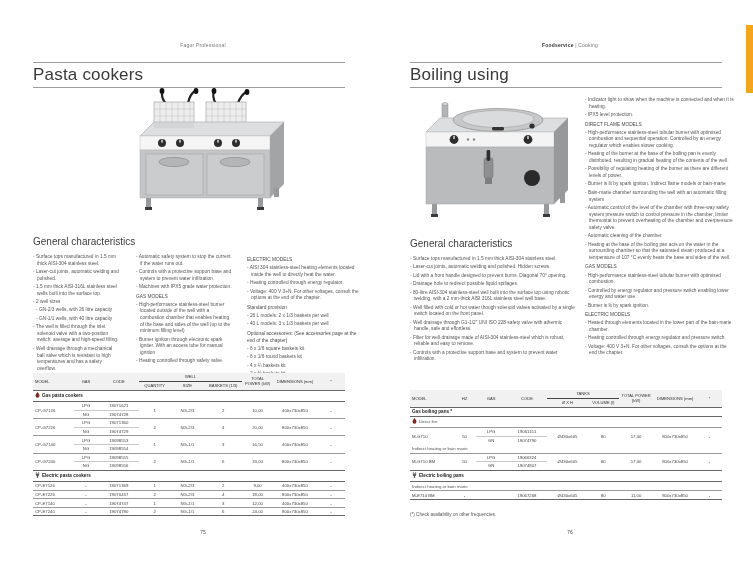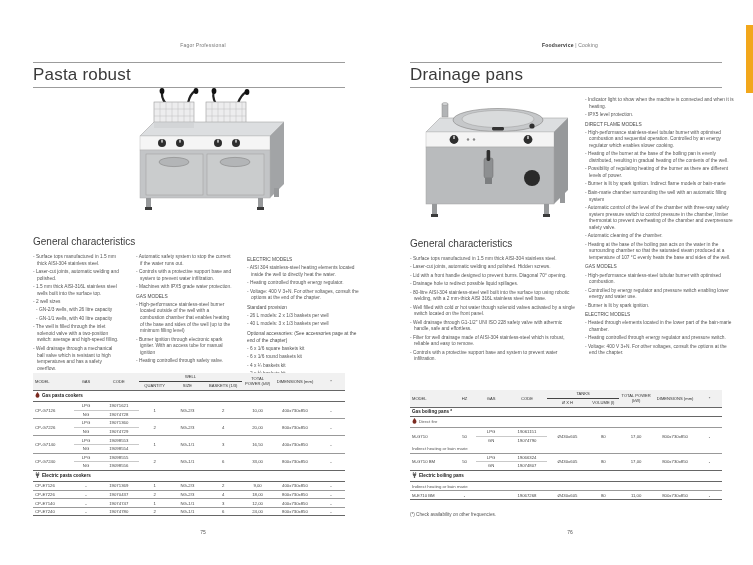--- a/index.html
+++ b/index.html
@@ -48,21 +48,21 @@
   .page-number{position:absolute;left:0;width:100%;top:499px;text-align:center;font-size:5px;color:#555;}
 
   #chapter-tab{position:absolute;left:746px;top:25px;width:7px;height:68px;}
 </style>
 </head>
 <body>
 
 <div class="page" id="page-left">
   <div class="page-header">Fagor Professional</div>
   <div class="rule r1"></div>
-  <div class="page-title">Pasta robust</div>
+  <div class="page-title">Pasta cookers</div>
   <div class="rule r2"></div>
 
   <svg class="product" id="product-left" viewBox="0 0 190 124">
 
     <g stroke="#222" stroke-width="2.2" fill="none" stroke-linecap="round">
       <path d="M56 16 q-6 -8 -3 -13"></path>
         <path d="M78 15 q2 -9 7 -12"></path>
       <path d="M106 16 q-5 -9 -1 -13"></path>
         <path d="M128 15 q3 -8 8 -11"></path>
     </g>
@@ -300,21 +300,21 @@
         </tr>
       </tbody>
   </table>
 
   <div class="page-number">75</div>
 </div>
 
 <div class="page" id="page-right">
   <div class="page-header"><b>Foodservice</b><span> | Cooking</span></div>
   <div class="rule r1"></div>
-  <div class="page-title">Drainage pans</div>
+  <div class="page-title">Boiling using</div>
   <div class="rule r2"></div>
 
   <svg class="product" id="product-right" viewBox="0 0 166 130">
 
     <rect x="30" y="12" width="6" height="13" fill="#b2b4b6" stroke="#8f8f8f" stroke-width="0.5"></rect>
     <ellipse cx="33" cy="12" rx="3" ry="1.4" fill="#d5d7d8" stroke="#8f8f8f" stroke-width="0.5"></ellipse>
 
     <polygon points="14,40 142,40 156,26 28,26" fill="#dcdee0" stroke="#a5a5a5" stroke-width="0.6"></polygon>
 
     <ellipse cx="86" cy="28" rx="45" ry="11.5" fill="#c6c8ca" stroke="#8c8c8c" stroke-width="0.7"></ellipse>

